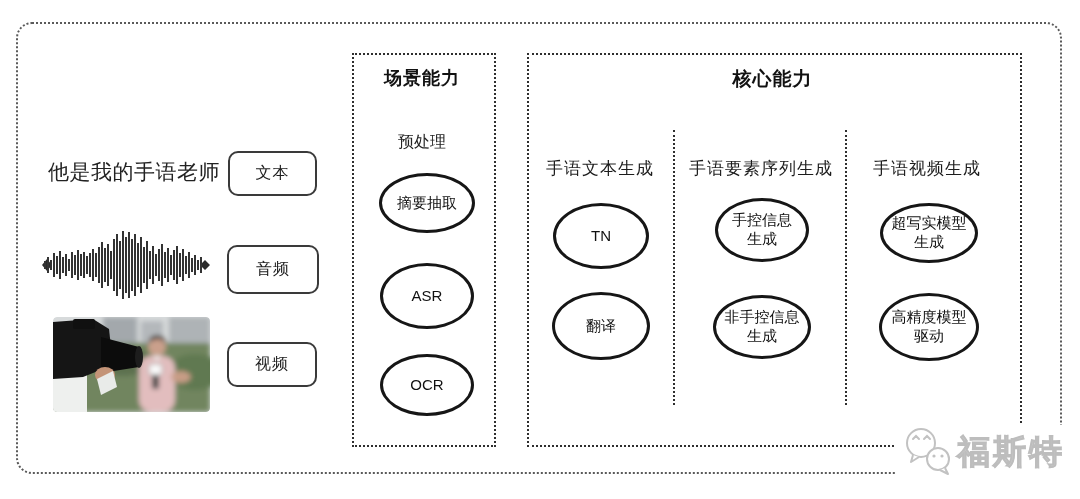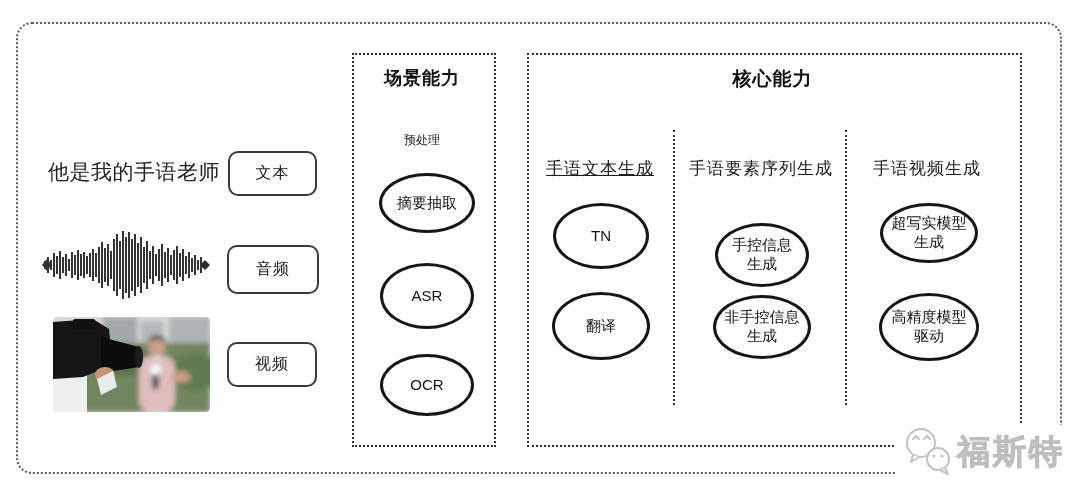--- a/index.html
+++ b/index.html
@@ -11,21 +11,21 @@
     position:absolute;left:16px;top:22px;width:1042px;height:448px;
     border:2px dotted #5a5a5a;border-radius:16px;
   }
   .dash-box{
     position:absolute;border:2px dotted #2e2e2e;background:transparent;
   }
   .box-title{
     position:absolute;font-weight:bold;font-size:18px;text-align:center;color:#111;
     letter-spacing:1px;
   }
-  .sub-label{position:absolute;font-size:12px;text-align:center;color:#222;}
+  .sub-label{position:absolute;font-size:16px;text-align:center;color:#222;}
   .col-header{
     position:absolute;transform:translateX(-50%);font-size:17px;color:#1c1c1c;
     white-space:nowrap;letter-spacing:1px;
   }
   .divider{
     position:absolute;width:0;border-left:2px dotted #2e2e2e;
   }
   .ellipse-node{
     position:absolute;border:3px solid #161616;border-radius:50%;background:#fff;
     display:flex;flex-direction:column;align-items:center;justify-content:center;
@@ -129,34 +129,34 @@
     <span>OCR</span>
 
   </div>
 
   <div class="dash-box" style="left:527px;top:53px;width:491px;height:390px;"></div>
   <div class="box-title" style="left:527px;top:66px;width:491px;font-size:19px;">核心能力</div>
 
   <div class="divider" style="left:673px;top:130px;height:275px;"></div>
   <div class="divider" style="left:845px;top:130px;height:275px;"></div>
 
-  <div class="col-header" style="left:600px;top:157px;text-decoration:underline;">手语文本生成</div>
+  <div class="col-header" style="left:600px;top:157px;">手语文本生成</div>
   <div class="col-header" style="left:761px;top:157px;">手语要素序列生成</div>
   <div class="col-header" style="left:927px;top:157px;">手语视频生成</div>
 
   <div class="ellipse-node" style="left:553px;top:203px;width:90px;height:60px;">
     <span>TN</span>
 
   </div>
   <div class="ellipse-node" style="left:552px;top:292px;width:92px;height:62px;">
     <span>翻译</span>
 
   </div>
 
-  <div class="ellipse-node" style="left:715px;top:223px;width:88px;height:58px;font-family:Liberation Serif, serif;">
+  <div class="ellipse-node" style="left:715px;top:198px;width:88px;height:58px;font-family:Liberation Serif, serif;">
     <span>手控信息</span>
     <span>生成</span>
   </div>
   <div class="ellipse-node" style="left:713px;top:295px;width:92px;height:58px;">
     <span>非手控信息</span>
     <span>生成</span>
   </div>
 
   <div class="ellipse-node" style="left:880px;top:203px;width:92px;height:54px;">
     <span>超写实模型</span>

